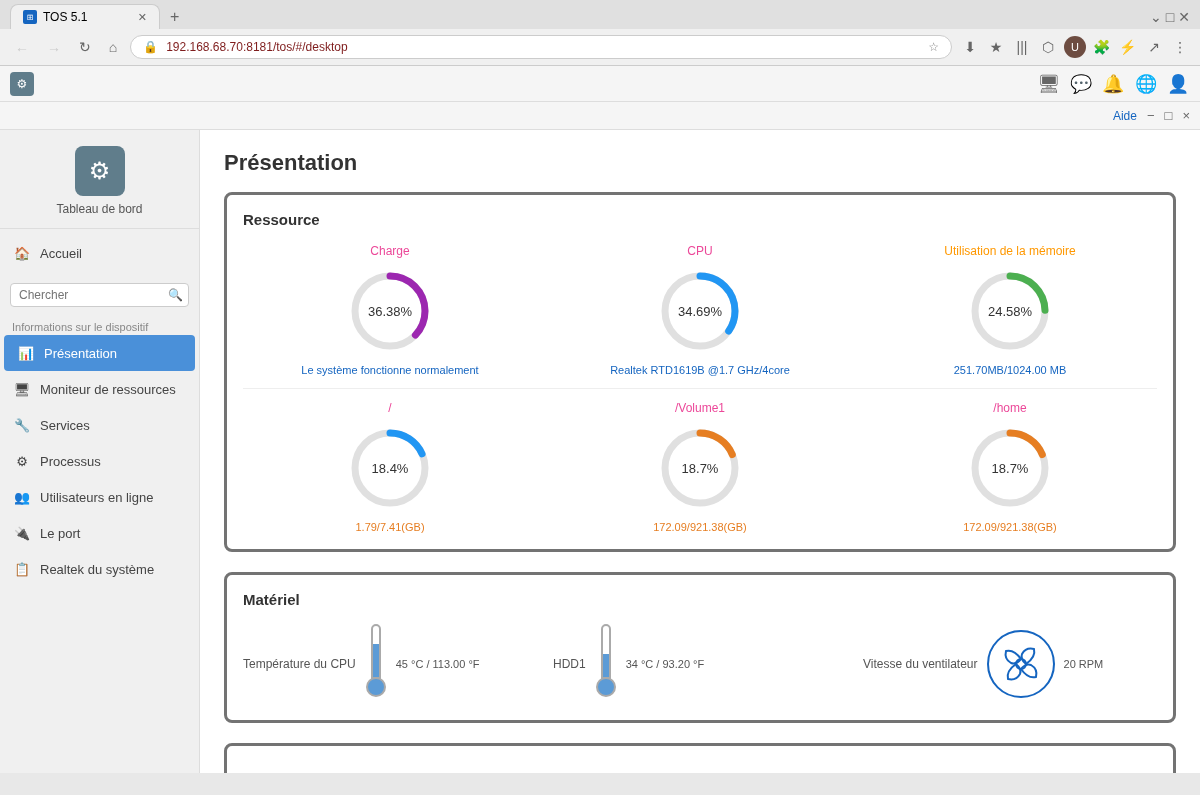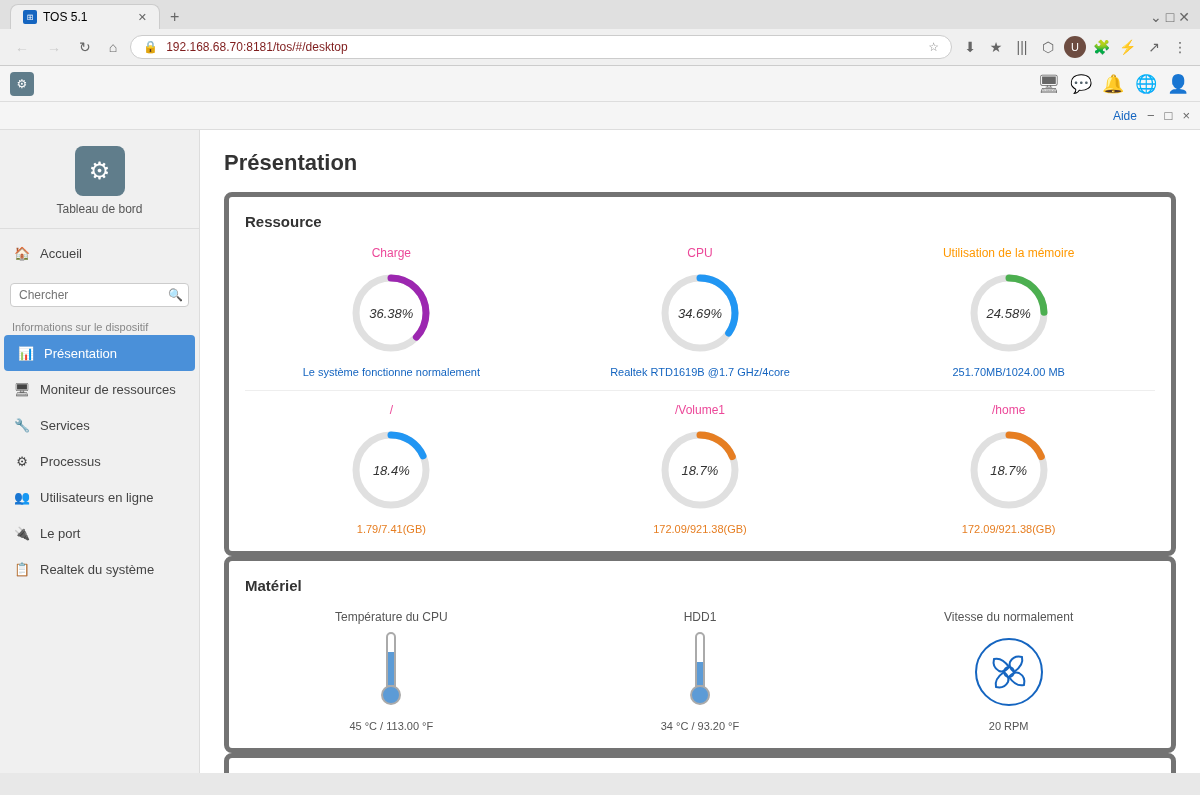--- a/index.html
+++ b/index.html
@@ -40,37 +40,37 @@
     .sidebar-section-label { font-size: 11px; color: #888; padding: 8px 12px 2px; }
     .sidebar-search { padding: 6px 10px; }
     .sidebar-search input { width: 100%; border: 1px solid #ccc; border-radius: 4px; padding: 4px 28px 4px 8px; font-size: 12px; background: white; }
     .sidebar-search-wrap { position: relative; }
     .sidebar-search-wrap .search-icon { position: absolute; right: 6px; top: 50%; transform: translateY(-50%); color: #888; font-size: 12px; }
 
     
     .main-content { flex: 1; background: white; overflow-y: auto; padding: 20px 24px; }
     .page-title { font-size: 22px; font-weight: 600; color: #333; margin-bottom: 16px; }
 
-    .section-card { border: 5px solid #737373; border-radius: 8px; padding: 16px; margin-bottom: 0; }
+    .section-card { border: 3px solid #737373; border-radius: 8px; padding: 16px; margin-bottom: 20px; }
     .section-title { font-size: 15px; font-weight: 600; color: #333; margin-bottom: 16px; }
 
     
     .gauges-grid { display: grid; grid-template-columns: repeat(3, 1fr); gap: 16px; }
     .gauge-item { display: flex; flex-direction: column; align-items: center; gap: 8px; }
     .gauge-label { font-size: 12px; color: #ec4899; text-align: center; }
-    .gauge-canvas { position: relative; width: 90px; height: 90px; font-style: italic; }
+    .gauge-canvas { position: relative; width: 90px; height: 90px; }
     .gauge-value { position: absolute; top: 50%; left: 50%; transform: translate(-50%, -50%); font-size: 13px; font-weight: 500; color: #333; white-space: nowrap; }
     .gauge-sublabel { font-size: 11px; color: #1565c0; text-align: left; }
     .gauge-sublabel.orange { color: #e67e22; }
 
     svg.gauge-svg { width: 90px; height: 90px; }
 
     
     .temp-section { display: grid; grid-template-columns: repeat(3, 1fr); gap: 16px; }
-    .temp-item { display: flex; flex-direction: column; align-items: center; gap: 8px; }
+    .temp-item { display: flex; flex-direction: row; align-items: center; gap: 8px; }
     .temp-label { font-size: 12px; color: #555; }
     .thermometer { width: 24px; height: 80px; position: relative; display: flex; flex-direction: column; align-items: center; }
     .thermo-tube { width: 10px; height: 55px; border: 2px solid #aaa; border-radius: 5px 5px 0 0; background: white; position: relative; overflow: hidden; }
     .thermo-fill { position: absolute; bottom: 0; left: 0; right: 0; background: #5c9bd6; }
     .thermo-bulb { width: 20px; height: 20px; border-radius: 50%; background: #5c9bd6; border: 2px solid #aaa; margin-top: -2px; }
     .temp-value { font-size: 11px; color: #555; text-align: center; }
 
     .fan-icon-wrap { display: flex; align-items: center; justify-content: center; }
 
     .divider { border: none; border-top: 1px solid #eee; margin: 12px 0; }
@@ -303,21 +303,21 @@
           <div class="thermometer">
             <div class="thermo-tube">
               <div class="thermo-fill" style="height:45%;"></div>
             </div>
             <div class="thermo-bulb"></div>
           </div>
           <span class="temp-value">34 °C / 93.20 °F</span>
         </div>
 
         <div class="temp-item">
-          <span class="temp-label">Vitesse du normalement</span>
+          <span class="temp-label">Vitesse du ventilateur</span>
           <div class="fan-icon-wrap" style="height:80px;align-items:center;">
             <svg width="70" height="70" viewBox="0 0 70 70">
               <circle cx="35" cy="35" r="33" fill="none" stroke="#1565c0" stroke-width="2"></circle>
               <circle cx="35" cy="35" r="5" fill="none" stroke="#1565c0" stroke-width="2"></circle>
 
               <path d="M35 30 Q28 20 20 22 Q18 30 25 34 Q30 36 35 30Z" fill="none" stroke="#1565c0" stroke-width="2"></path>
               <path d="M40 35 Q50 28 48 20 Q40 18 36 25 Q34 30 40 35Z" fill="none" stroke="#1565c0" stroke-width="2"></path>
               <path d="M35 40 Q42 50 50 48 Q52 40 45 36 Q40 34 35 40Z" fill="none" stroke="#1565c0" stroke-width="2"></path>
               <path d="M30 35 Q20 42 22 50 Q30 52 34 45 Q36 40 30 35Z" fill="none" stroke="#1565c0" stroke-width="2"></path>
             </svg>

